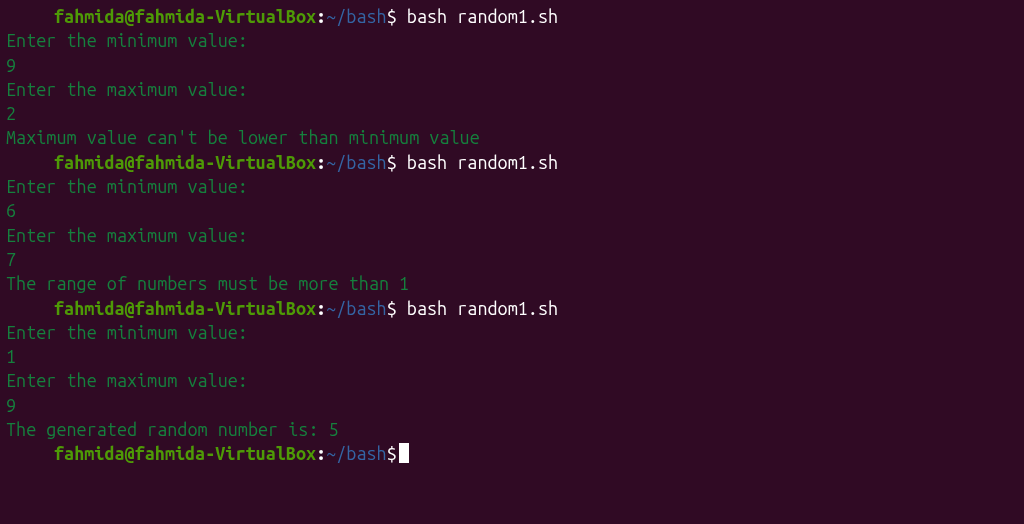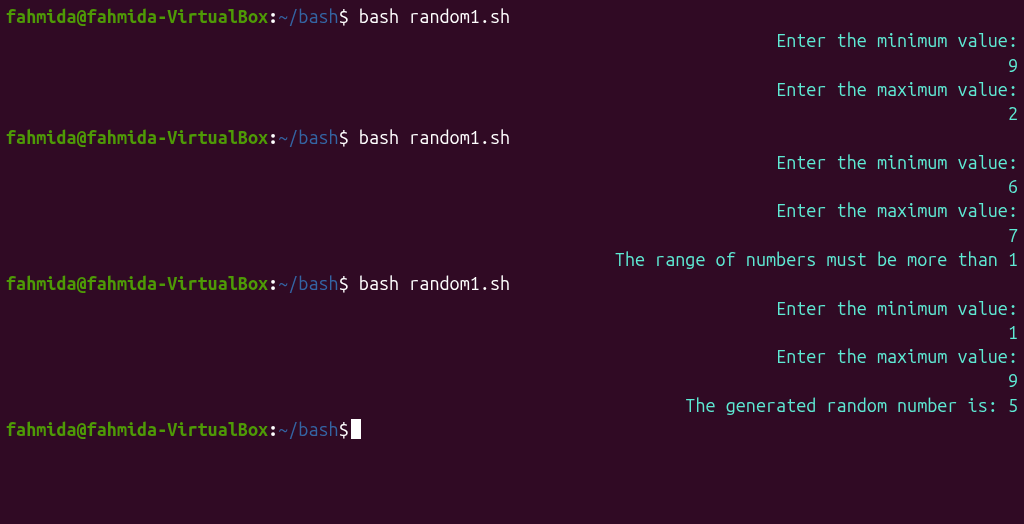--- a/index.html
+++ b/index.html
@@ -18,57 +18,58 @@
       height: 524px;
       overflow: hidden;
     }
     .line {
       white-space: pre;
       display: block;
     }
     .user-host {
       color: #4e9a06;
       font-weight: bold;
+      margin-left: 48px;
     }
     .colon {
       color: #ffffff;
       font-weight: bold;
     }
     .path {
       color: #3465a4;
       font-weight: normal;
     }
     .dollar {
       color: #ffffff;
     }
     .cmd {
       color: #ffffff;
     }
     .output {
-      color: #5eead4;
-      text-align: right;
+      color: #15803d;
     }
     .cursor {
       display: inline-block;
       width: 10px;
       height: 20px;
       background: #ffffff;
       vertical-align: text-bottom;
       margin-left: 2px;
     }
   </style>
 </head>
 <body>
 
 <div id="terminal">
     <div class="line"><span class="user-host">fahmida@fahmida-VirtualBox</span><span class="colon">:</span><span class="path">~/bash</span><span class="dollar">$</span><span class="cmd"> bash random1.sh</span></div>
     <div class="line output">Enter the minimum value:</div>
     <div class="line output">9</div>
     <div class="line output">Enter the maximum value:</div>
     <div class="line output">2</div>
+    <div class="line output">Maximum value can't be lower than minimum value</div>
     <div class="line"><span class="user-host">fahmida@fahmida-VirtualBox</span><span class="colon">:</span><span class="path">~/bash</span><span class="dollar">$</span><span class="cmd"> bash random1.sh</span></div>
     <div class="line output">Enter the minimum value:</div>
     <div class="line output">6</div>
     <div class="line output">Enter the maximum value:</div>
     <div class="line output">7</div>
     <div class="line output">The range of numbers must be more than 1</div>
     <div class="line"><span class="user-host">fahmida@fahmida-VirtualBox</span><span class="colon">:</span><span class="path">~/bash</span><span class="dollar">$</span><span class="cmd"> bash random1.sh</span></div>
     <div class="line output">Enter the minimum value:</div>
     <div class="line output">1</div>
     <div class="line output">Enter the maximum value:</div>

